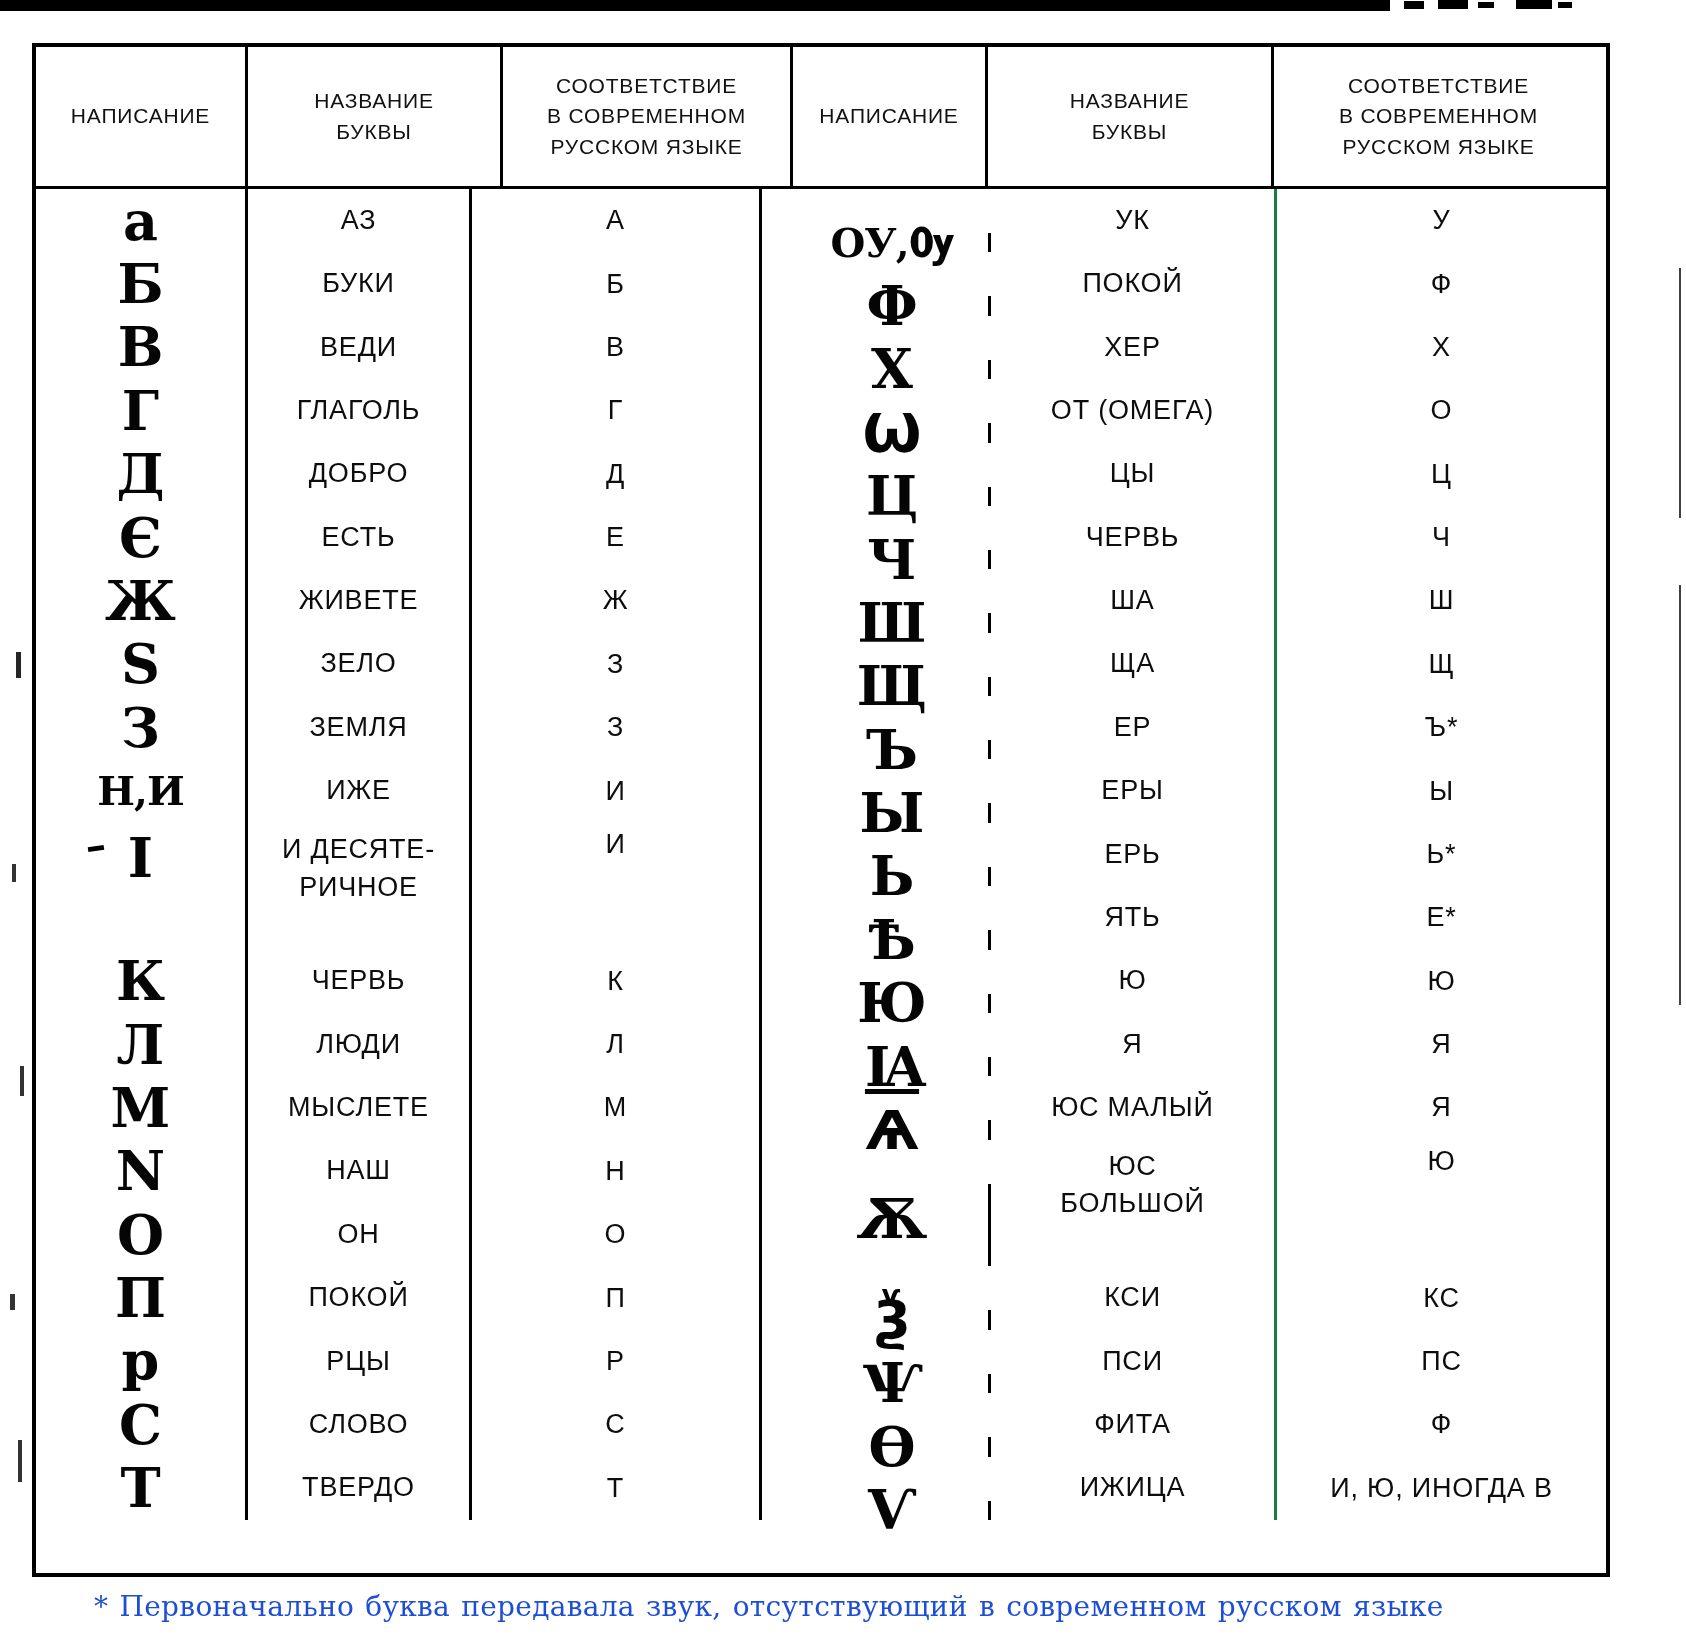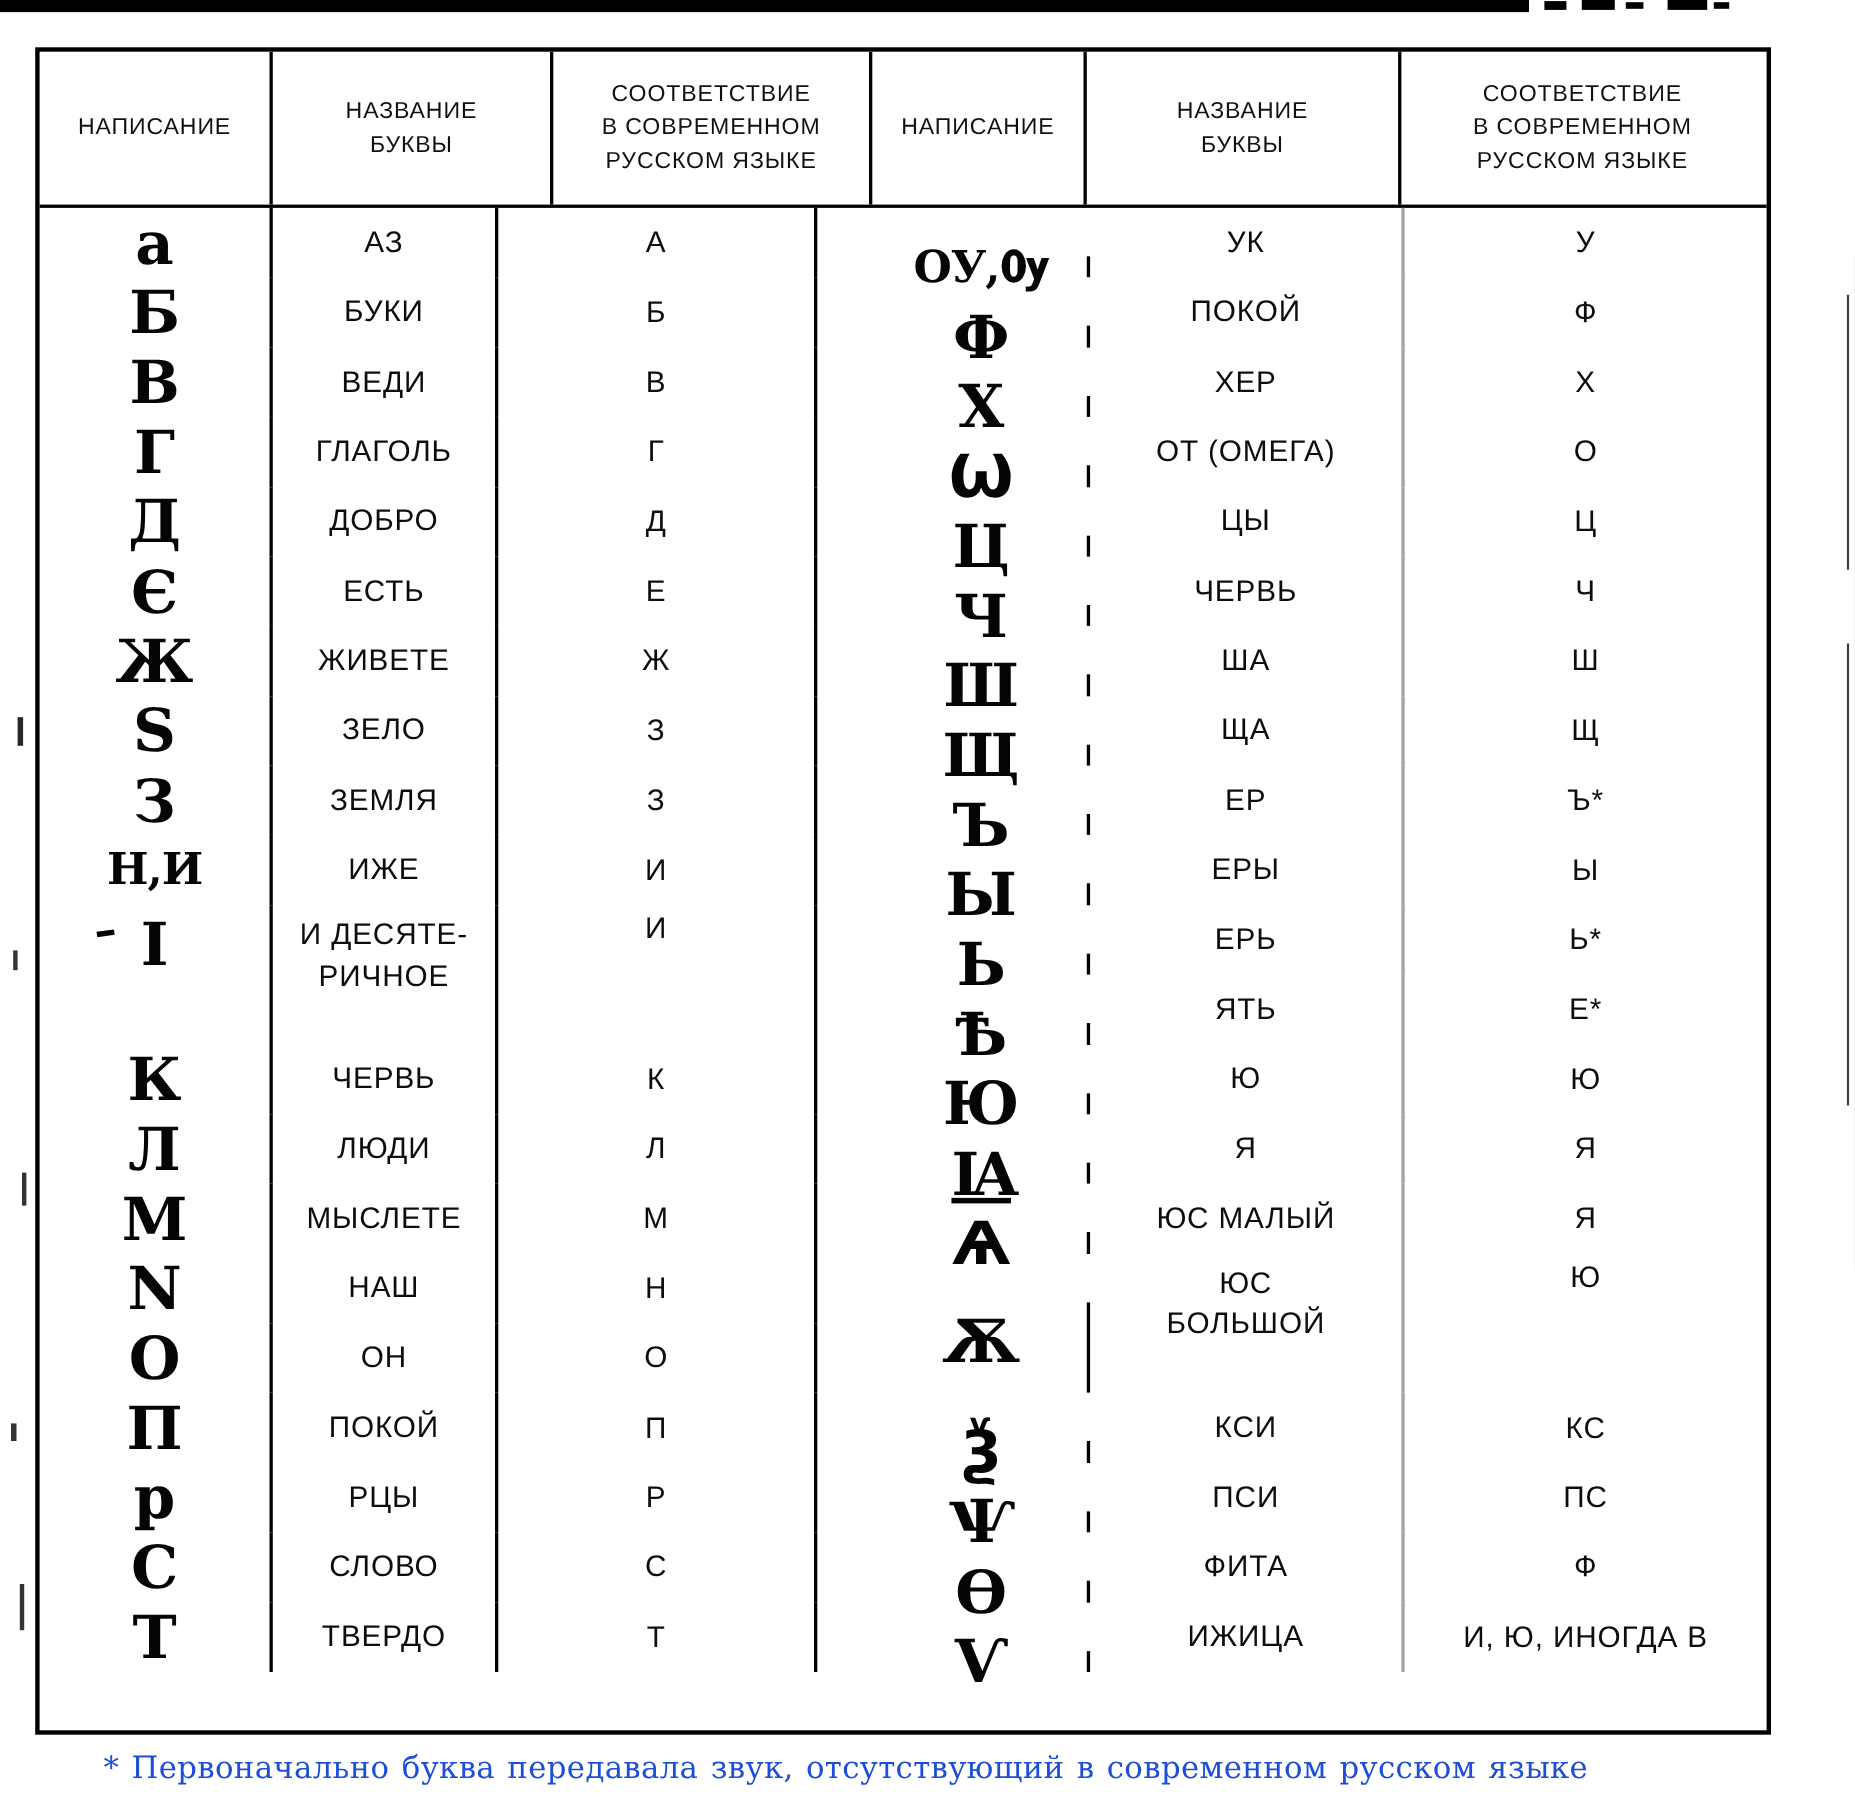--- a/index.html
+++ b/index.html
@@ -35,25 +35,25 @@
   .half-right{width:810px;}
   .brow{display:flex;flex:1 1 0;min-height:0;}
   .brow.tall{flex:2 2 0;}
   .cell{
     display:flex;align-items:center;justify-content:center;
     overflow:visible;line-height:1;
   }
   .brow.tall .cell{align-items:flex-start;padding-top:8px;}
   
   .half-left  .c1{width:212px;border-right:3px solid #000;}
-  .half-left  .c2{width:205px;border-right:3px solid #000;}
+  .half-left  .c2{width:224px;border-right:3px solid #000;}
   .half-left  .c3{width:290px;border-right:3px solid #000;}
   
   .half-right .c1{width:195px;border-right:3px solid #000;margin-top:44px;}
-  .half-right .c2{width:286px;border-right:3px solid #a3a3a3;}
+  .half-right .c2{width:286px;border-right:3px solid #15803d;}
   .half-right .c3{width:329px;}
   
   .th.h1{width:212px;border-right:3px solid #000;}
   .th.h2{width:255px;border-right:3px solid #000;}
   .th.h3{width:290px;border-right:3px solid #000;}
   .th.h4{width:195px;border-right:3px solid #000;}
   .th.h5{width:286px;border-right:3px solid #000;}
   .th.h6{width:329px;}
   .glyph{
     font-family:"DejaVu Serif","DejaVu Sans",serif;

